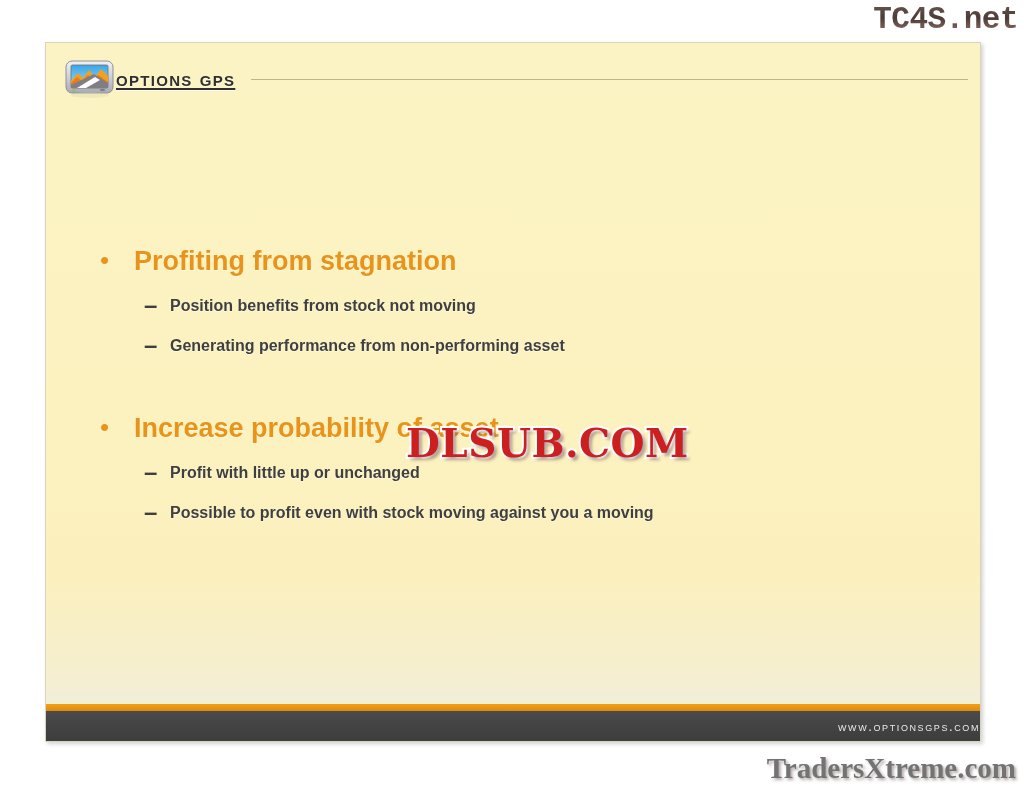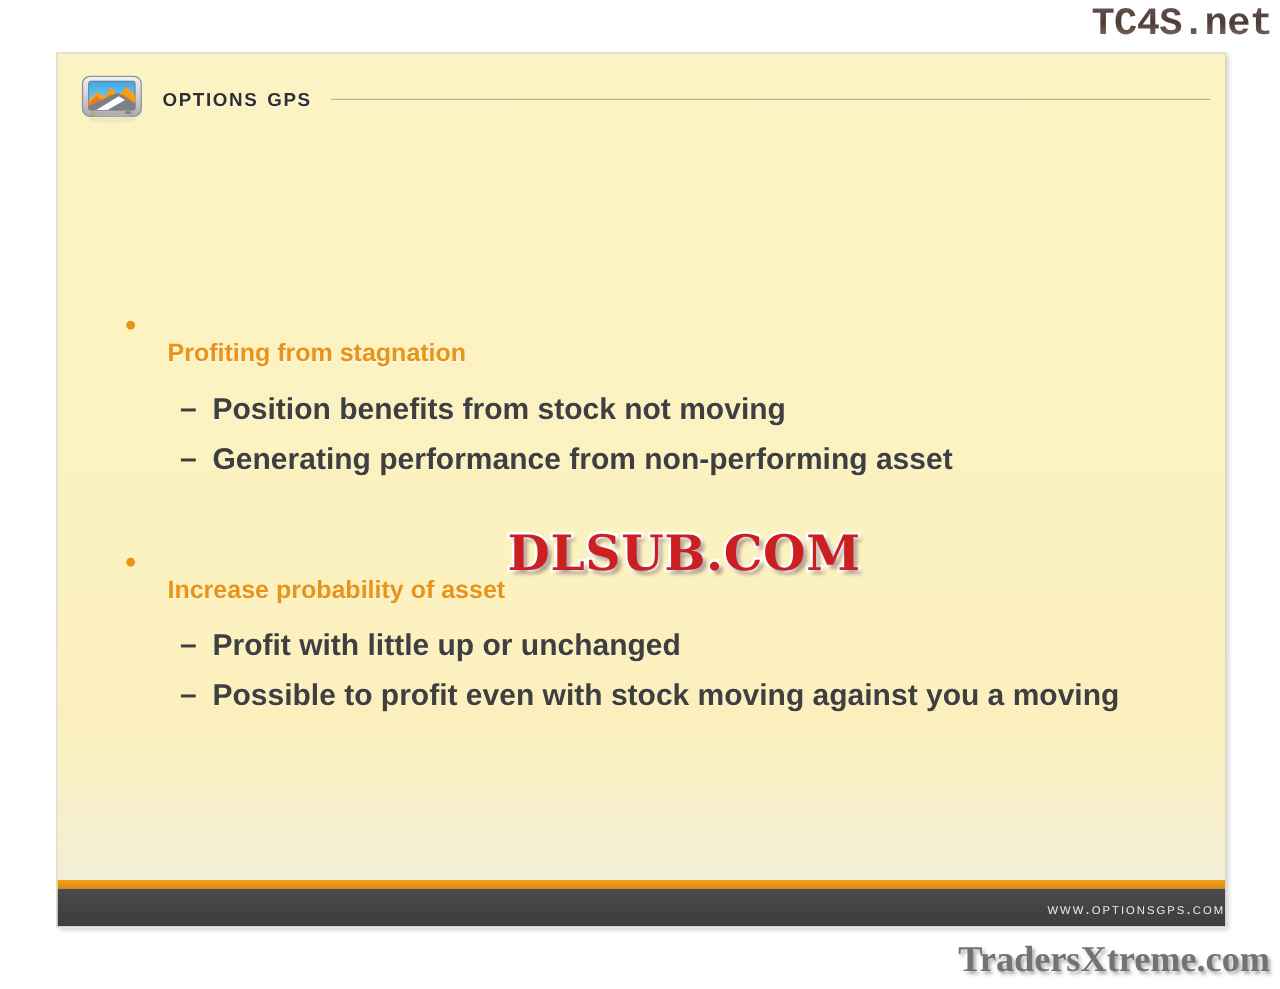--- a/index.html
+++ b/index.html
@@ -64,31 +64,32 @@
     align-items: center;
   }
   .gps-icon {
     width: 52px;
     height: 40px;
     flex: 0 0 auto;
     position: relative;
   }
   .gps-icon svg { display: block; }
   .brand-text {
-    margin-left: 14px;
+    margin-left: 0;
     font-family: "Liberation Sans", sans-serif;
     font-weight: bold;
     font-size: 21px;
     letter-spacing: 1.3px;
     color: #2f2f2f;
     text-shadow: 0 1px 0 rgba(255,255,255,0.55);
     white-space: nowrap;
     flex: 0 0 auto;
     font-variant: small-caps;
     text-transform: lowercase;
+    text-decoration: underline;
   }
   .brand-rule {
     margin-left: 16px;
     flex: 1 1 auto;
     height: 1px;
     background: #bfb58c;
     margin-right: 4px;
   }
 
   
@@ -127,45 +128,44 @@
     color: #e8941b;
     font-size: 26px;
     line-height: 34px;
     text-align: left;
     padding-left: 4px;
   }
   .lvl1 .text {
     flex: 1 1 auto;
     font-family: "Liberation Sans", sans-serif;
     font-weight: bold;
-    font-size: 20px;
+    font-size: 27px;
     line-height: 36px;
     color: #e8941b;
     text-shadow: 0 1px 0 rgba(255,255,255,0.5);
-    margin-top: 22px;
   }
 
   .lvl2 {
     display: flex;
     align-items: flex-start;
     margin: 0 0 7px 48px;
   }
   .lvl2 .marker {
     flex: 0 0 auto;
     width: 26px;
     color: #3f3f3f;
     font-size: 24px;
     line-height: 32px;
     font-weight: bold;
   }
   .lvl2 .text {
     flex: 1 1 auto;
     font-family: "Liberation Sans", sans-serif;
     font-weight: bold;
-    font-size: 24px;
+    font-size: 16px;
     line-height: 33px;
     color: #3f3f3f;
     text-shadow: 0 1px 0 rgba(255,255,255,0.5);
     max-width: 770px;
   }
 
   
   .orange-bar {
     position: absolute;
     left: 0;

